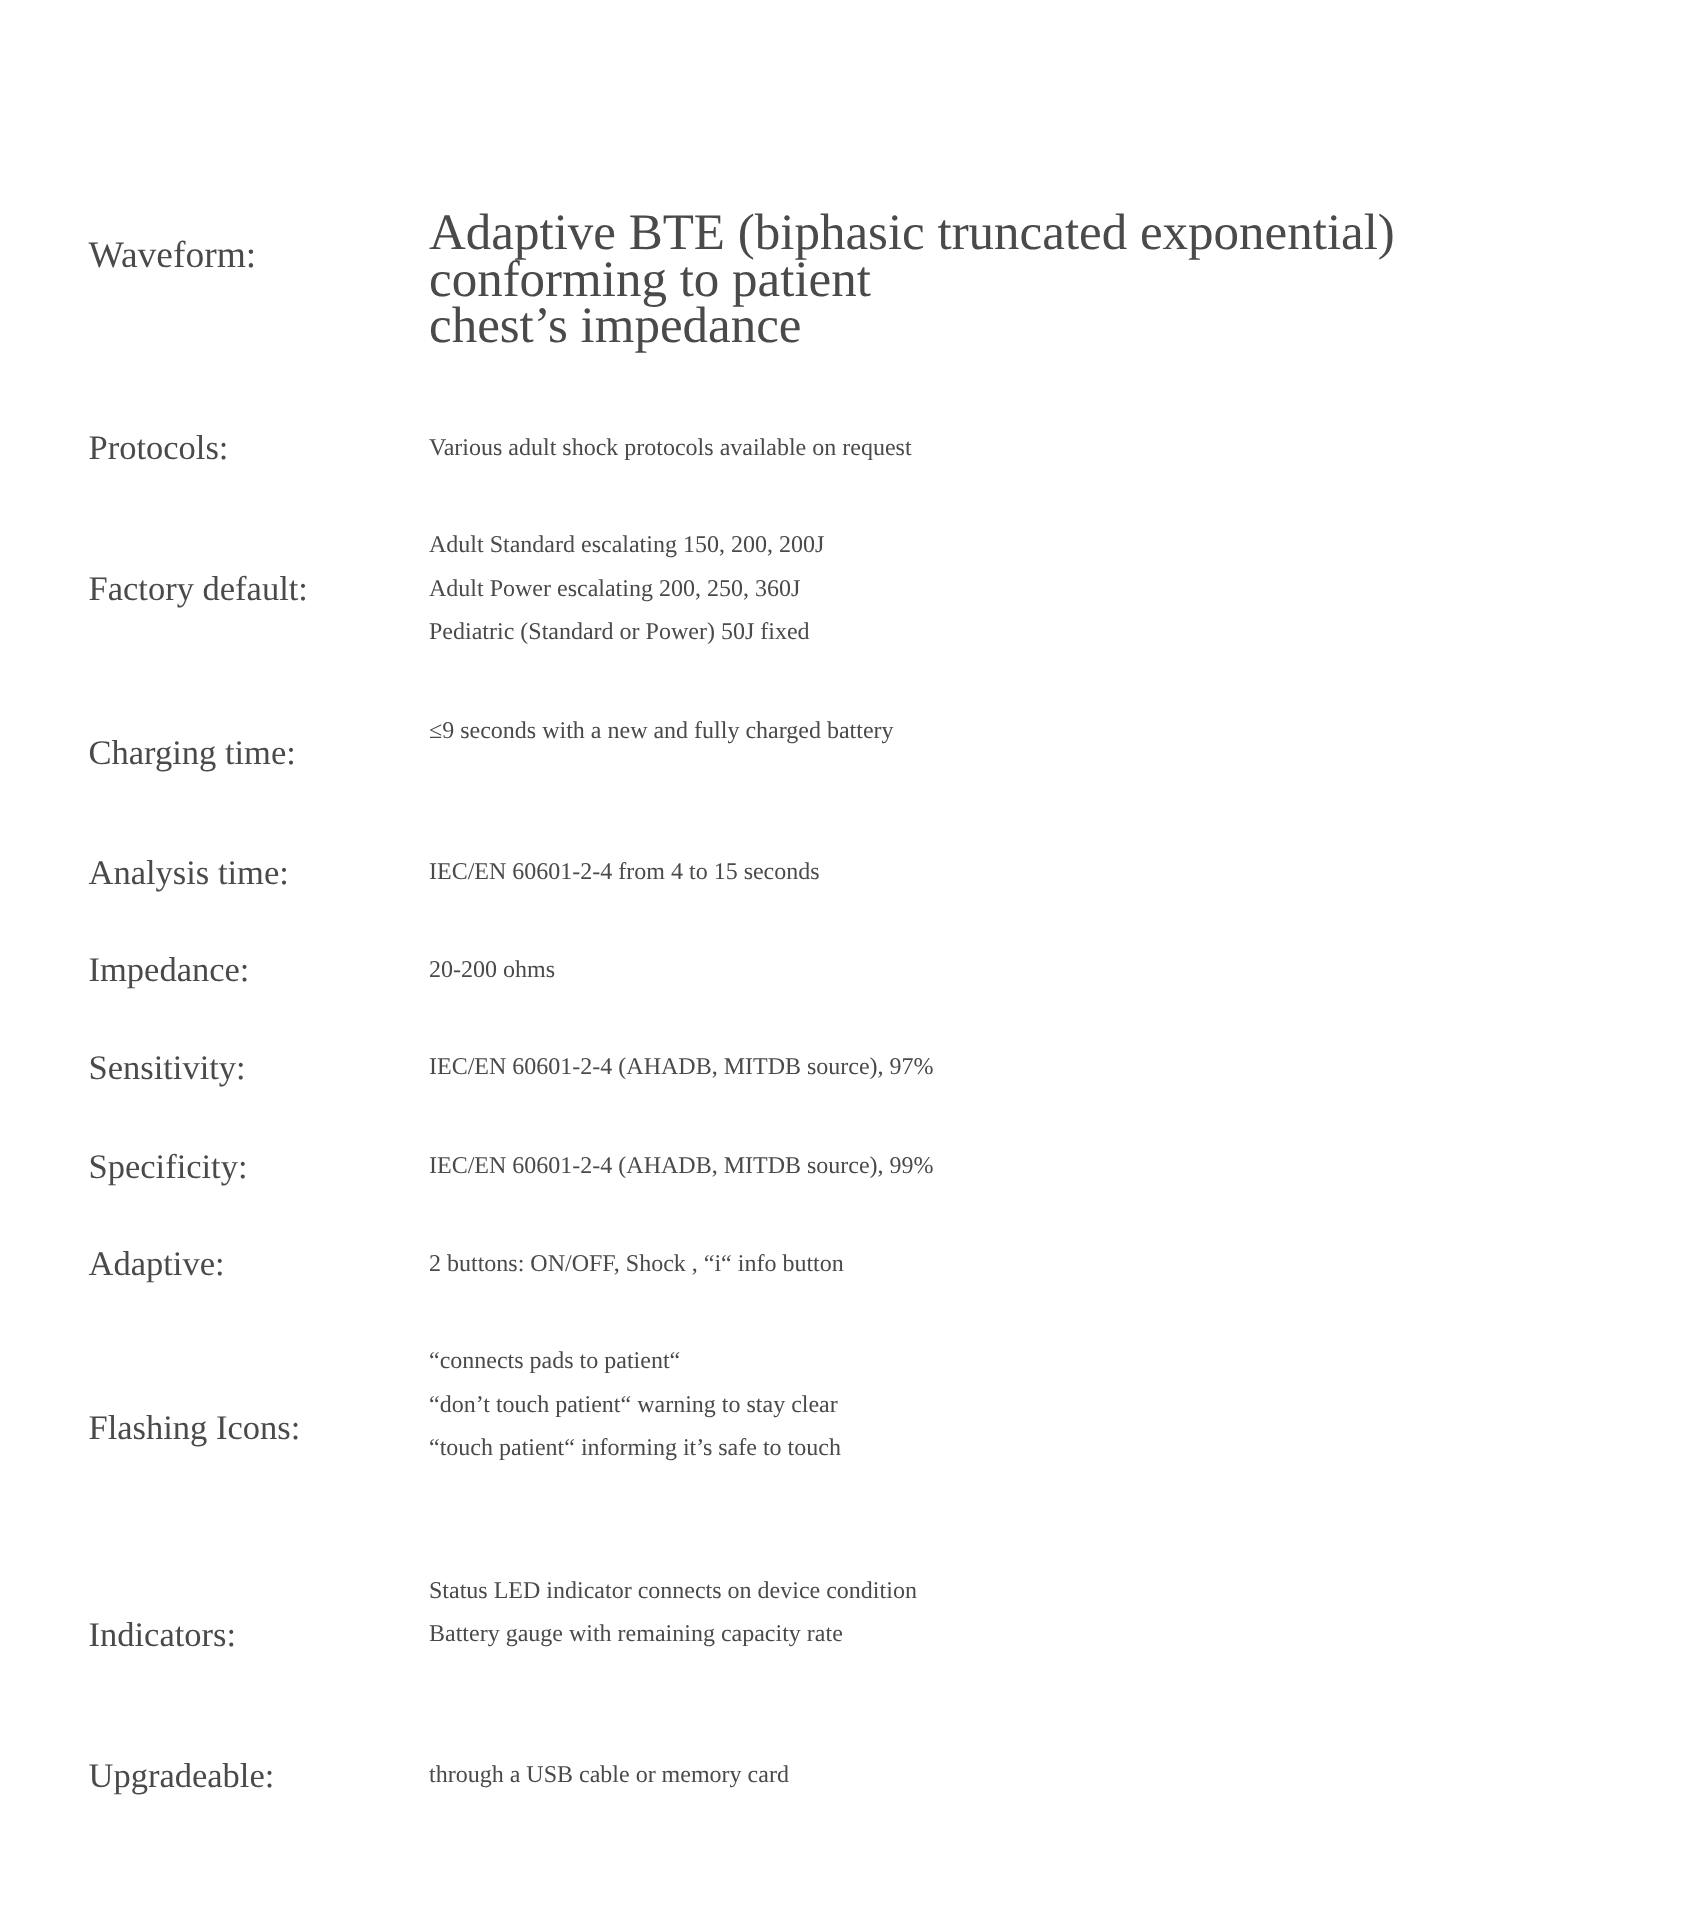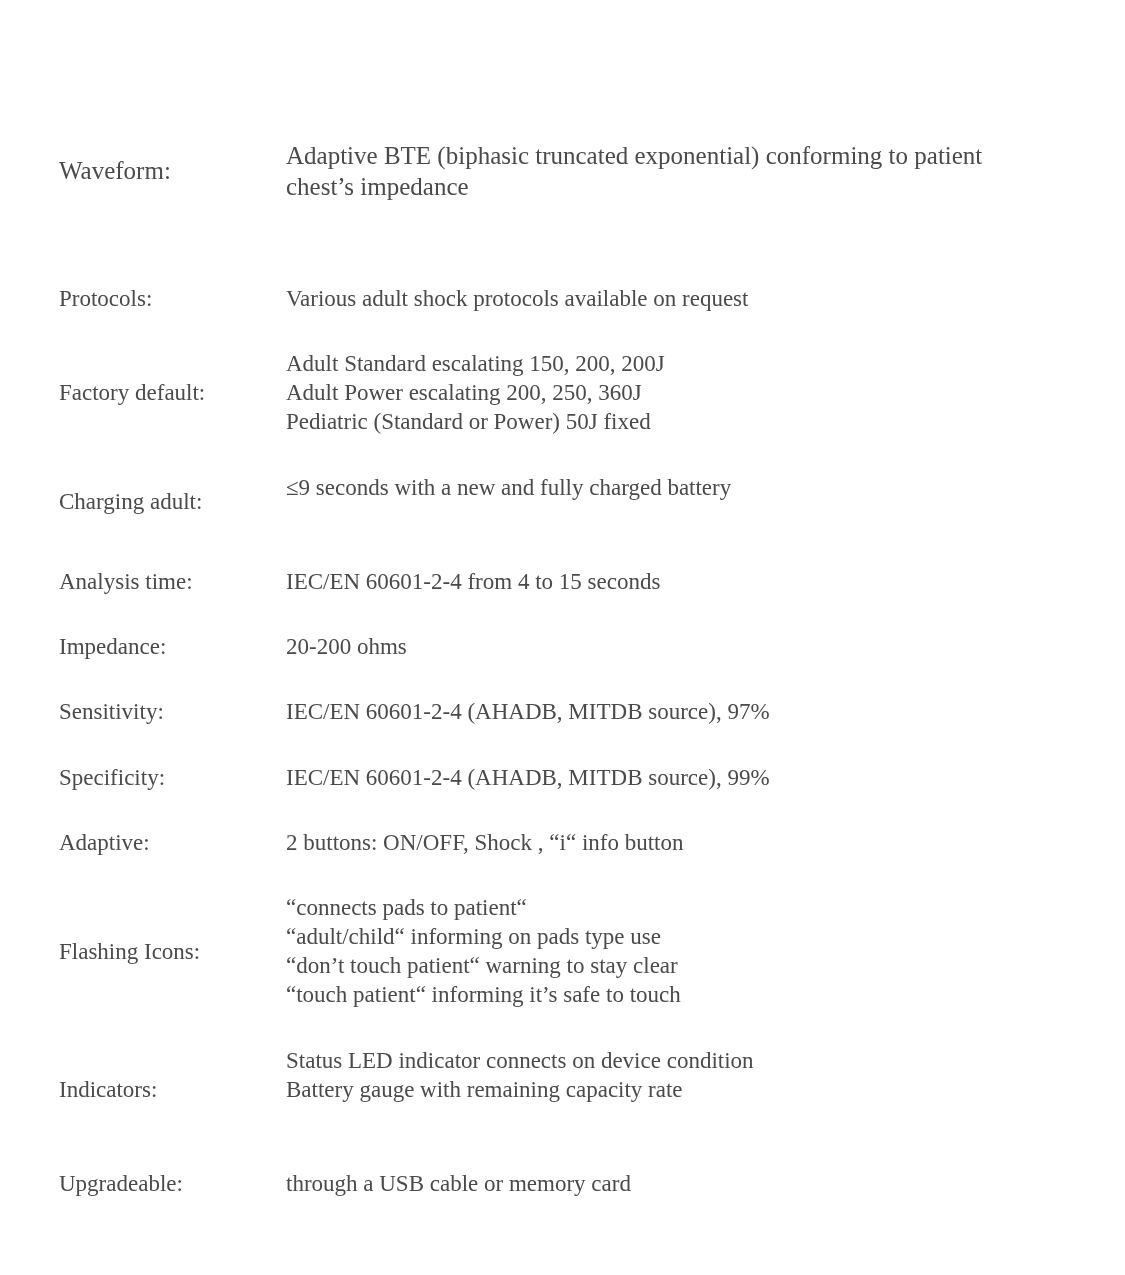--- a/index.html
+++ b/index.html
@@ -23,27 +23,27 @@
     .label {
       position: absolute;
       left: 59px;
       font-size: 23px;
       line-height: 29px;
       white-space: nowrap;
     }
     .value {
       position: absolute;
       left: 286px;
-      font-size: 23px;
+      font-size: 16px;
       line-height: 29px;
       white-space: nowrap;
     }
     .value .line { display: block; }
     .waveform .label { font-size: 25px; }
-    .waveform .value { font-size: 25px; line-height: 31px; white-space: normal; width: 790px; }
+    .waveform .value { font-size: 34px; line-height: 31px; white-space: normal; width: 790px; }
   </style>
 </head>
 <body>
 
 <div>
 
   <div class="row waveform">
     <div class="label" style="top:156px">Waveform:</div>
     <div class="value" style="top:140px">
       <span class="line">Adaptive BTE (biphasic truncated exponential) conforming to patient</span>
@@ -61,21 +61,21 @@
   <div class="row">
     <div class="label" style="top:378px">Factory default:</div>
     <div class="value" style="top:349px">
       <span class="line">Adult Standard escalating 150, 200, 200J</span>
       <span class="line">Adult Power escalating 200, 250, 360J</span>
       <span class="line">Pediatric (Standard or Power) 50J fixed</span>
     </div>
   </div>
 
   <div class="row">
-    <div class="label" style="top:487px">Charging adult:</div>
+    <div class="label" style="top:487px">Charging time:</div>
     <div class="value" style="top:473px">
       <span class="line">≤9 seconds with a new and fully charged battery</span>
     </div>
   </div>
 
   <div class="row">
     <div class="label" style="top:567px">Analysis time:</div>
     <div class="value" style="top:567px">
       <span class="line">IEC/EN 60601-2-4 from 4 to 15 seconds</span>
     </div>
@@ -106,21 +106,20 @@
     <div class="label" style="top:828px">Adaptive:</div>
     <div class="value" style="top:828px">
       <span class="line">2 buttons: ON/OFF, Shock , “i“ info button</span>
     </div>
   </div>
 
   <div class="row">
     <div class="label" style="top:937px">Flashing Icons:</div>
     <div class="value" style="top:893px">
       <span class="line">“connects pads to patient“</span>
-      <span class="line">“adult/child“ informing on pads type use</span>
       <span class="line">“don’t touch patient“ warning to stay clear</span>
       <span class="line">“touch patient“ informing it’s safe to touch</span>
     </div>
   </div>
 
   <div class="row">
     <div class="label" style="top:1075px">Indicators:</div>
     <div class="value" style="top:1046px">
       <span class="line">Status LED indicator connects on device condition</span>
       <span class="line">Battery gauge with remaining capacity rate</span>

